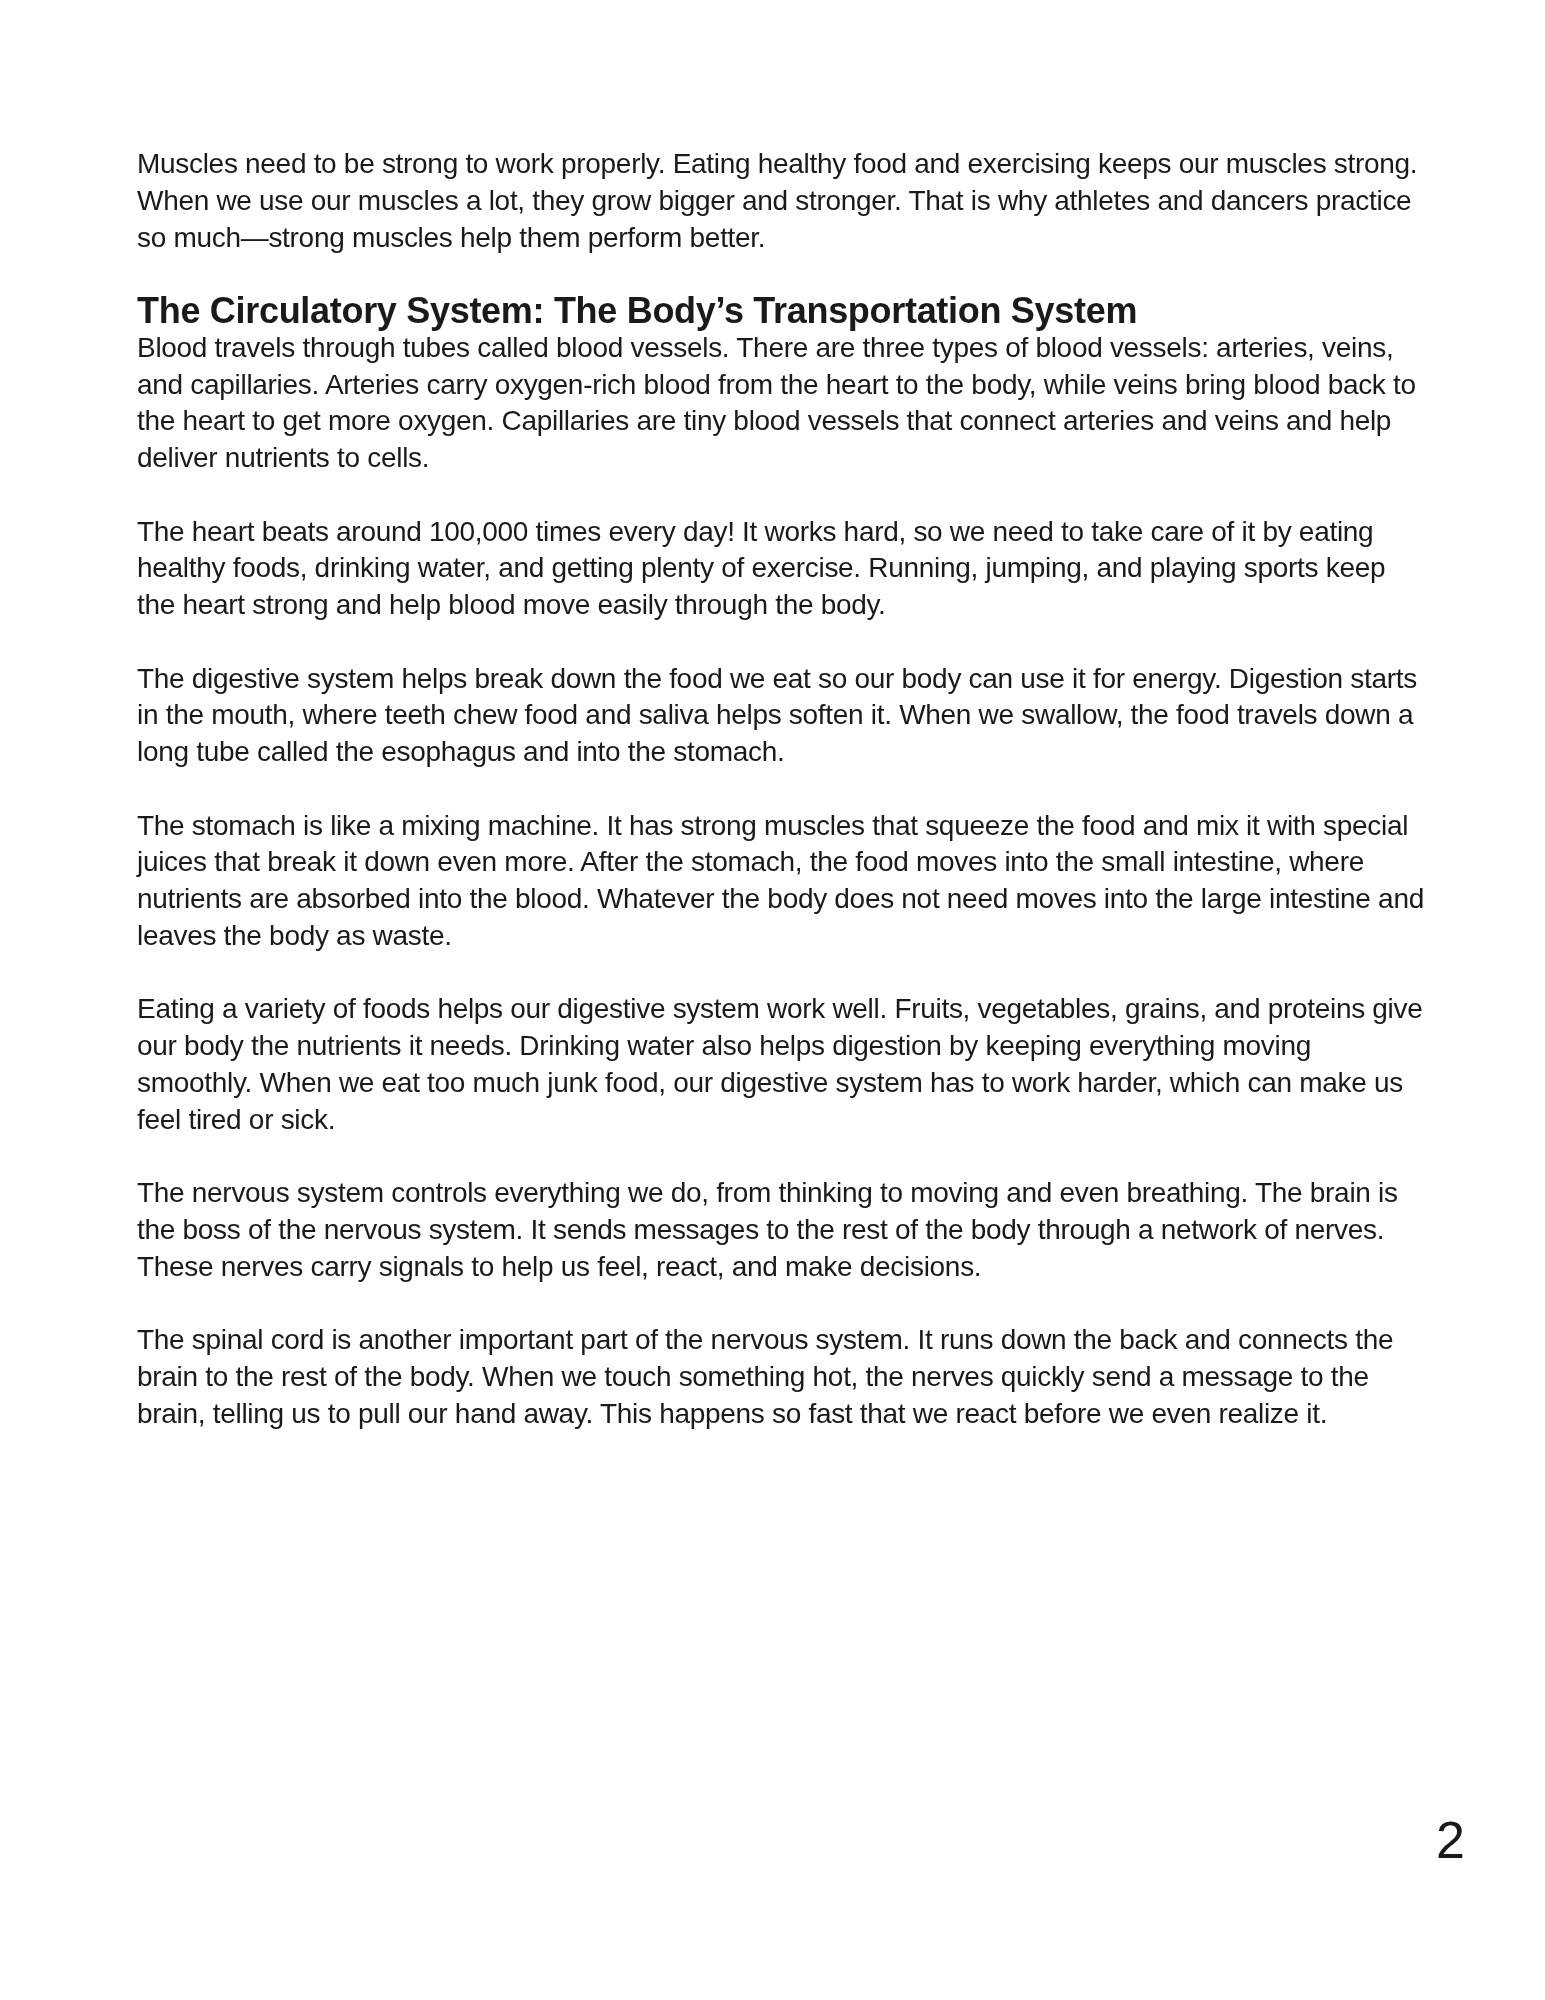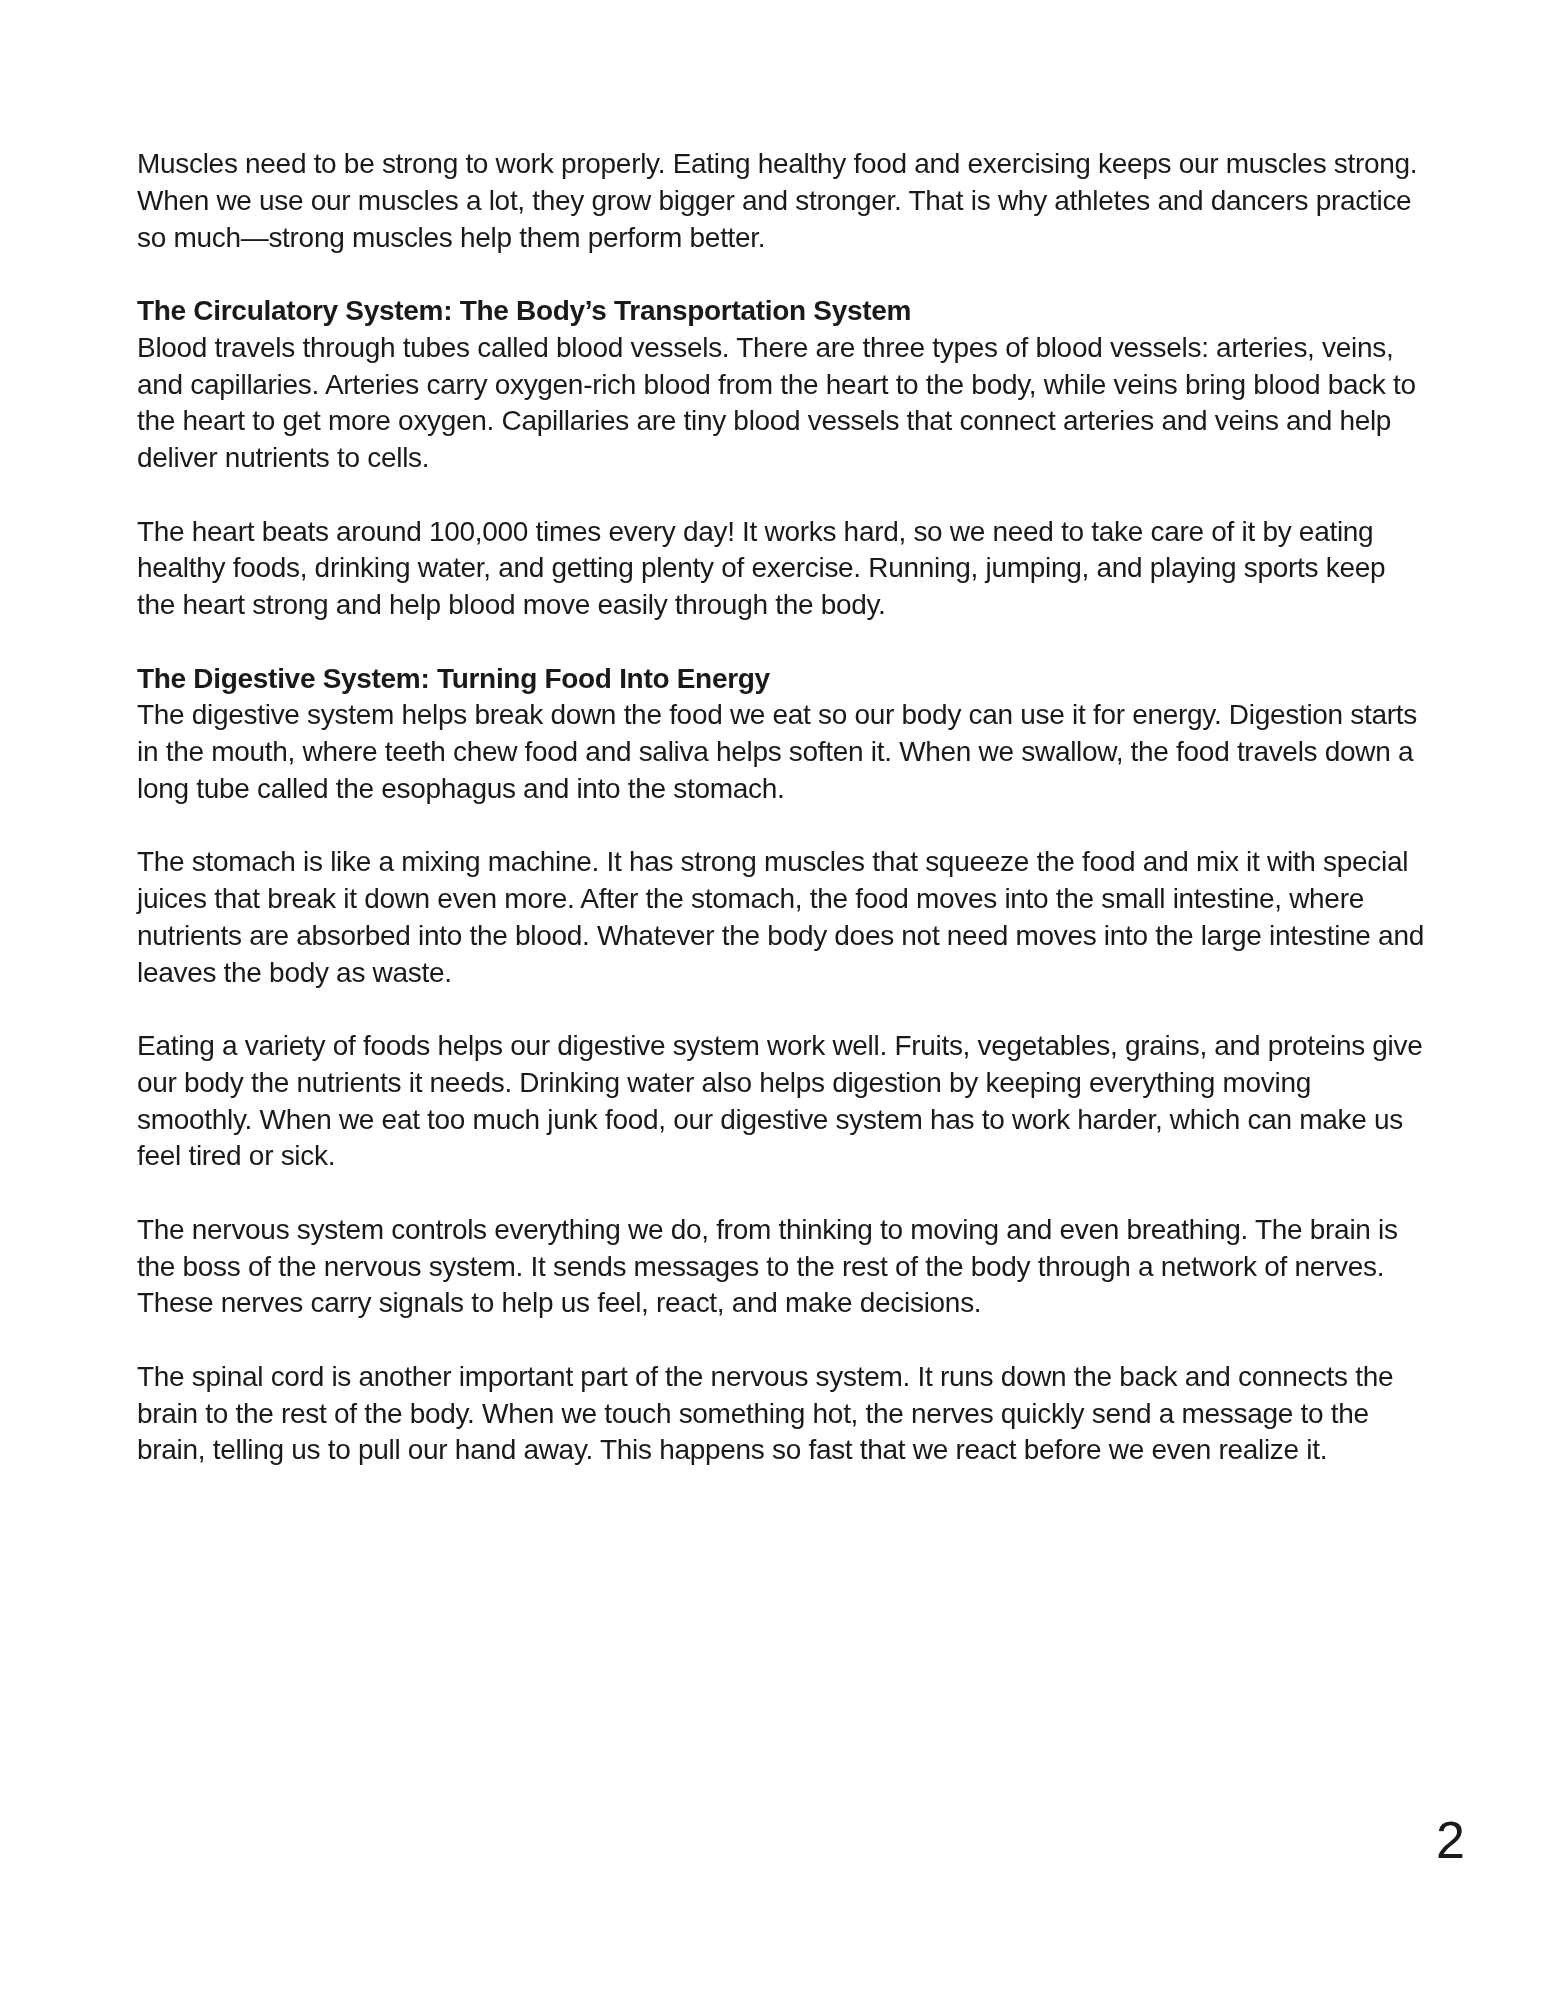--- a/index.html
+++ b/index.html
@@ -23,21 +23,21 @@
     top: 146px;
     width: 1292px;
     font-size: 28px;
     line-height: 36.75px;
     letter-spacing: -0.3px;
   }
   .content p {
     margin: 0 0 36.75px 0;
   }
   .content h2 {
-    font-size: 28px;
+    font-size: 36px;
     line-height: 36.75px;
     font-weight: 700;
     margin: 0;
     letter-spacing: -0.3px;
   }
   .page-number {
     position: absolute;
     top: 1814px;
     right: 96px;
     font-size: 52px;
@@ -50,21 +50,20 @@
 
 <div class="page">
   <div class="content">
 
     <p>Muscles need to be strong to work properly. Eating healthy food and exercising keeps our muscles strong. When we use our muscles a lot, they grow bigger and stronger. That is why athletes and dancers practice so much—strong muscles help them perform better.</p>
 
     <h2>The Circulatory System: The Body’s Transportation System</h2>
     <p>Blood travels through tubes called blood vessels. There are three types of blood vessels: arteries, veins, and capillaries. Arteries carry oxygen-rich blood from the heart to the body, while veins bring blood back to the heart to get more oxygen. Capillaries are tiny blood vessels that connect arteries and veins and help deliver nutrients to cells.</p>
     <p>The heart beats around 100,000 times every day! It works hard, so we need to take care of it by eating healthy foods, drinking water, and getting plenty of exercise. Running, jumping, and playing sports keep the heart strong and help blood move easily through the body.</p>
 
-    <h2>The Digestive System: Turning Food Into Energy</h2>
     <p>The digestive system helps break down the food we eat so our body can use it for energy. Digestion starts in the mouth, where teeth chew food and saliva helps soften it. When we swallow, the food travels down a long tube called the esophagus and into the stomach.</p>
     <p>The stomach is like a mixing machine. It has strong muscles that squeeze the food and mix it with special juices that break it down even more. After the stomach, the food moves into the small intestine, where nutrients are absorbed into the blood. Whatever the body does not need moves into the large intestine and leaves the body as waste.</p>
     <p>Eating a variety of foods helps our digestive system work well. Fruits, vegetables, grains, and proteins give our body the nutrients it needs. Drinking water also helps digestion by keeping everything moving smoothly. When we eat too much junk food, our digestive system has to work harder, which can make us feel tired or sick.</p>
 
     <p>The nervous system controls everything we do, from thinking to moving and even breathing. The brain is the boss of the nervous system. It sends messages to the rest of the body through a network of nerves. These nerves carry signals to help us feel, react, and make decisions.</p>
     <p>The spinal cord is another important part of the nervous system. It runs down the back and connects the brain to the rest of the body. When we touch something hot, the nerves quickly send a message to the brain, telling us to pull our hand away. This happens so fast that we react before we even realize it.</p>
 
   </div>
 
   <div class="page-number">2</div>

